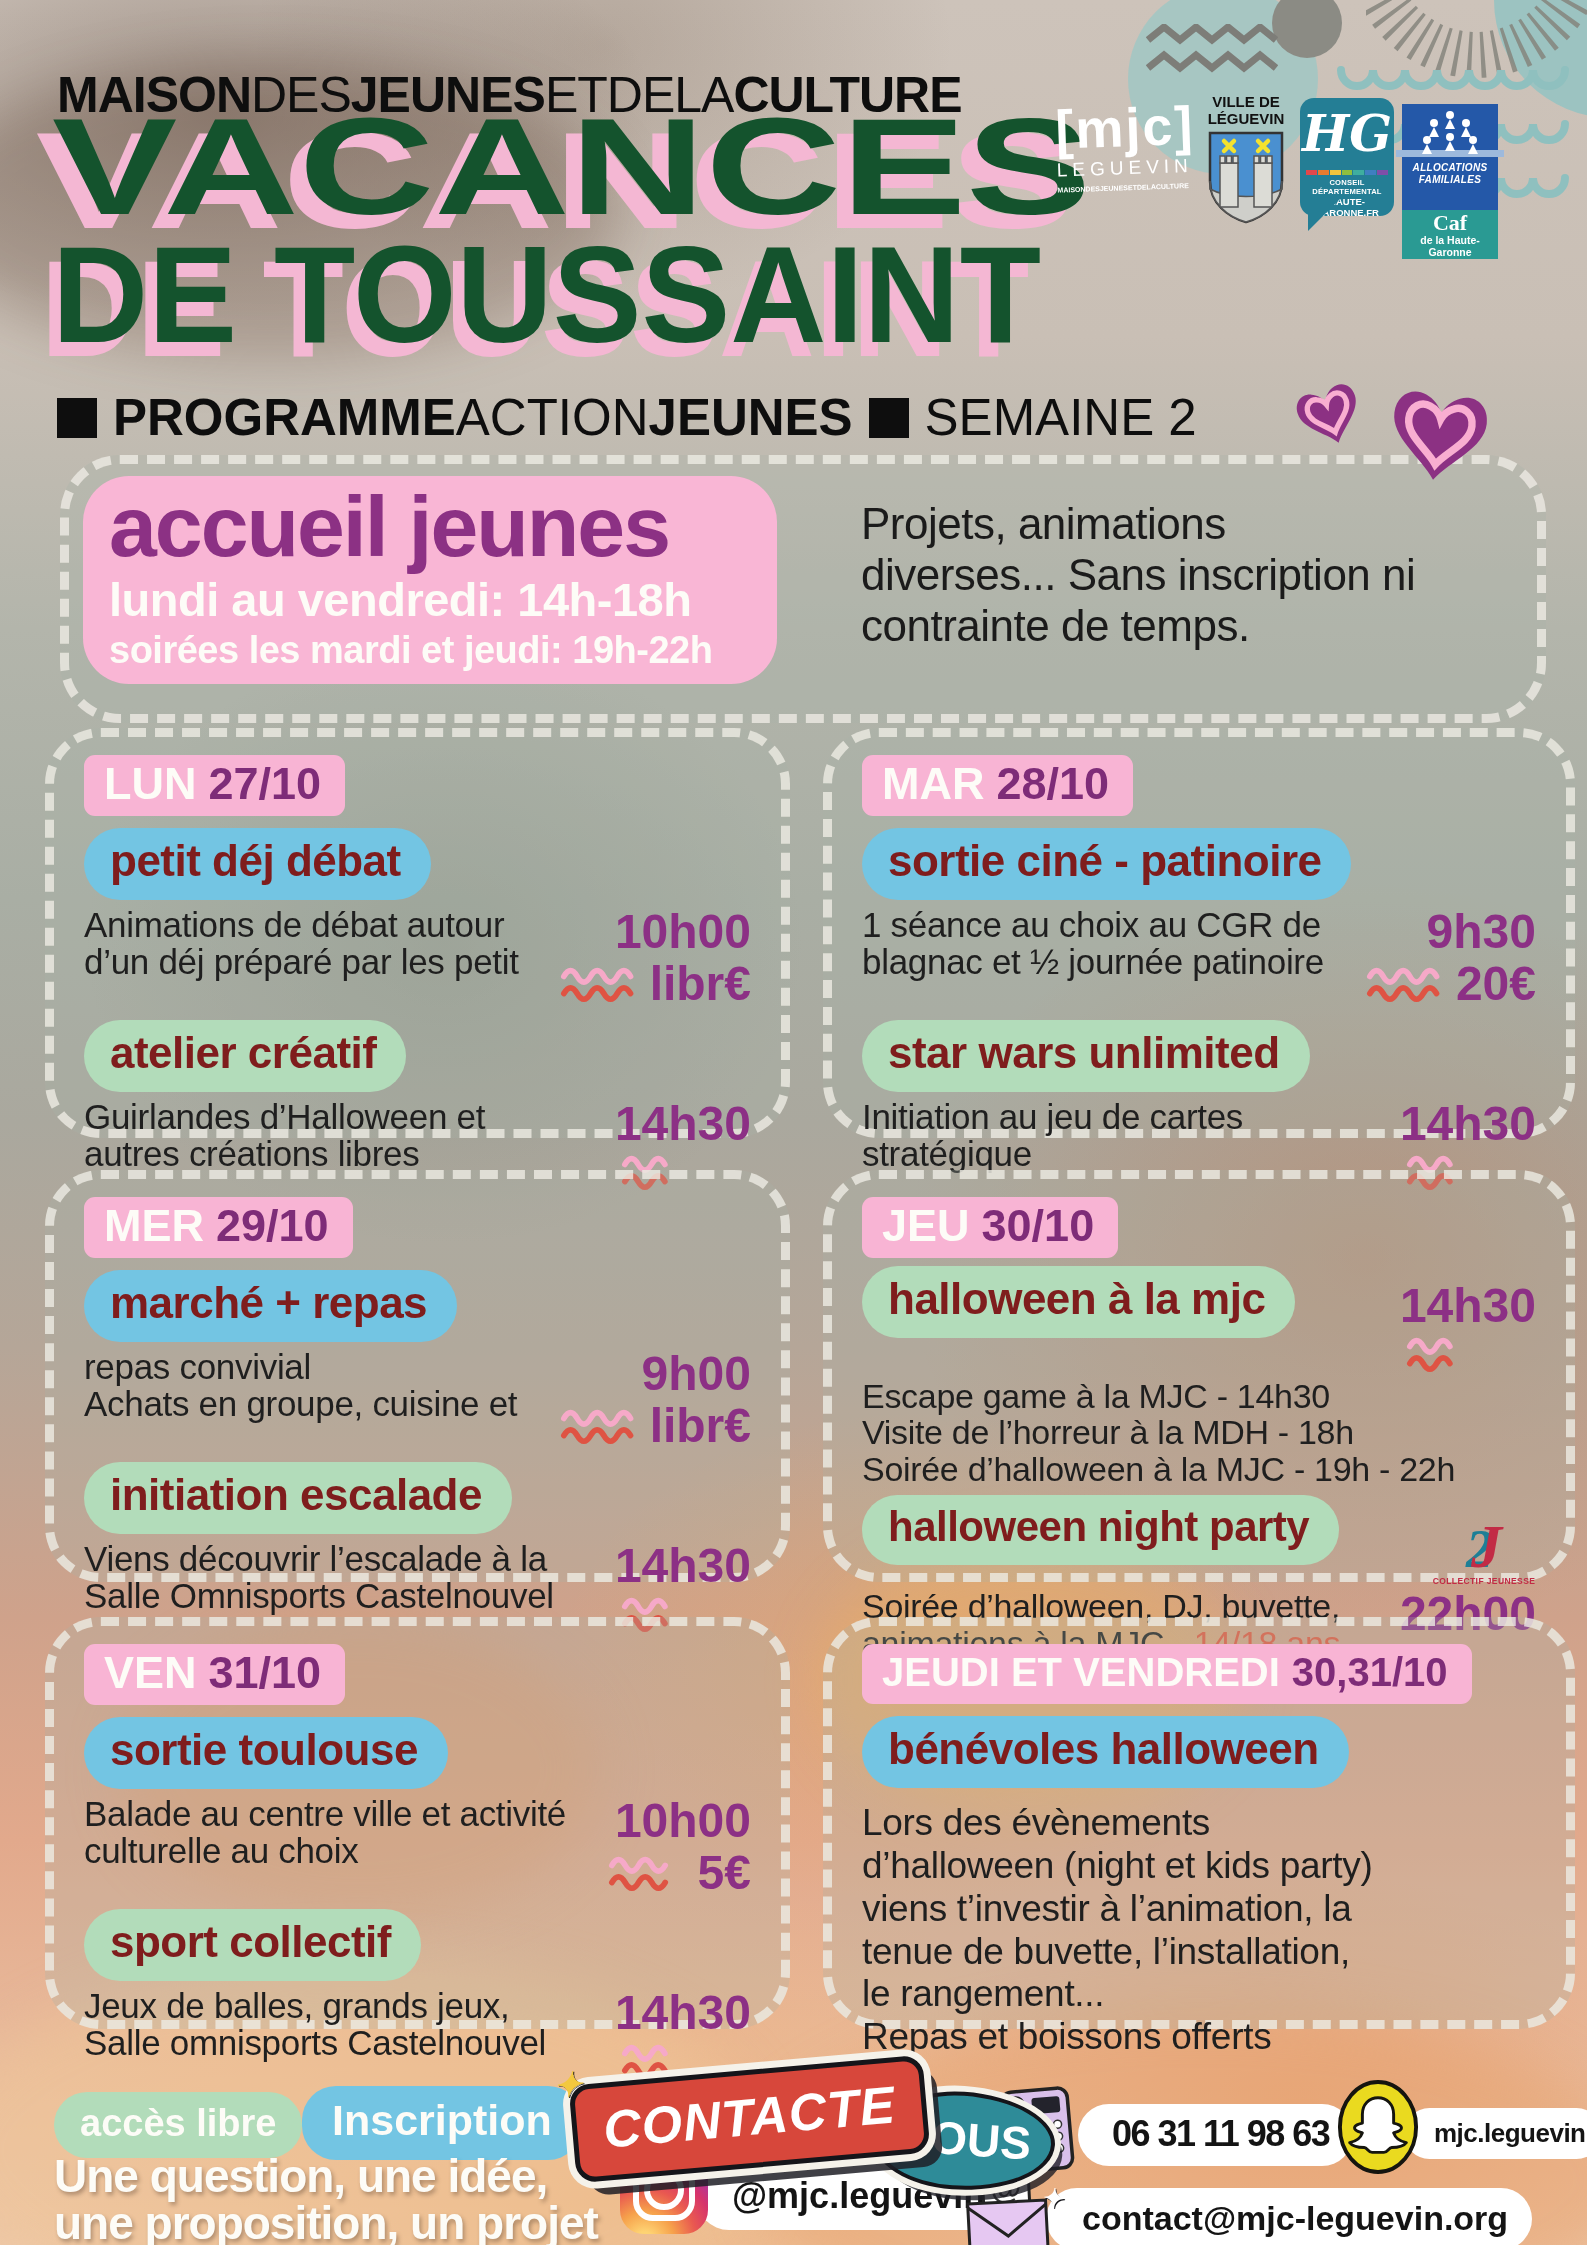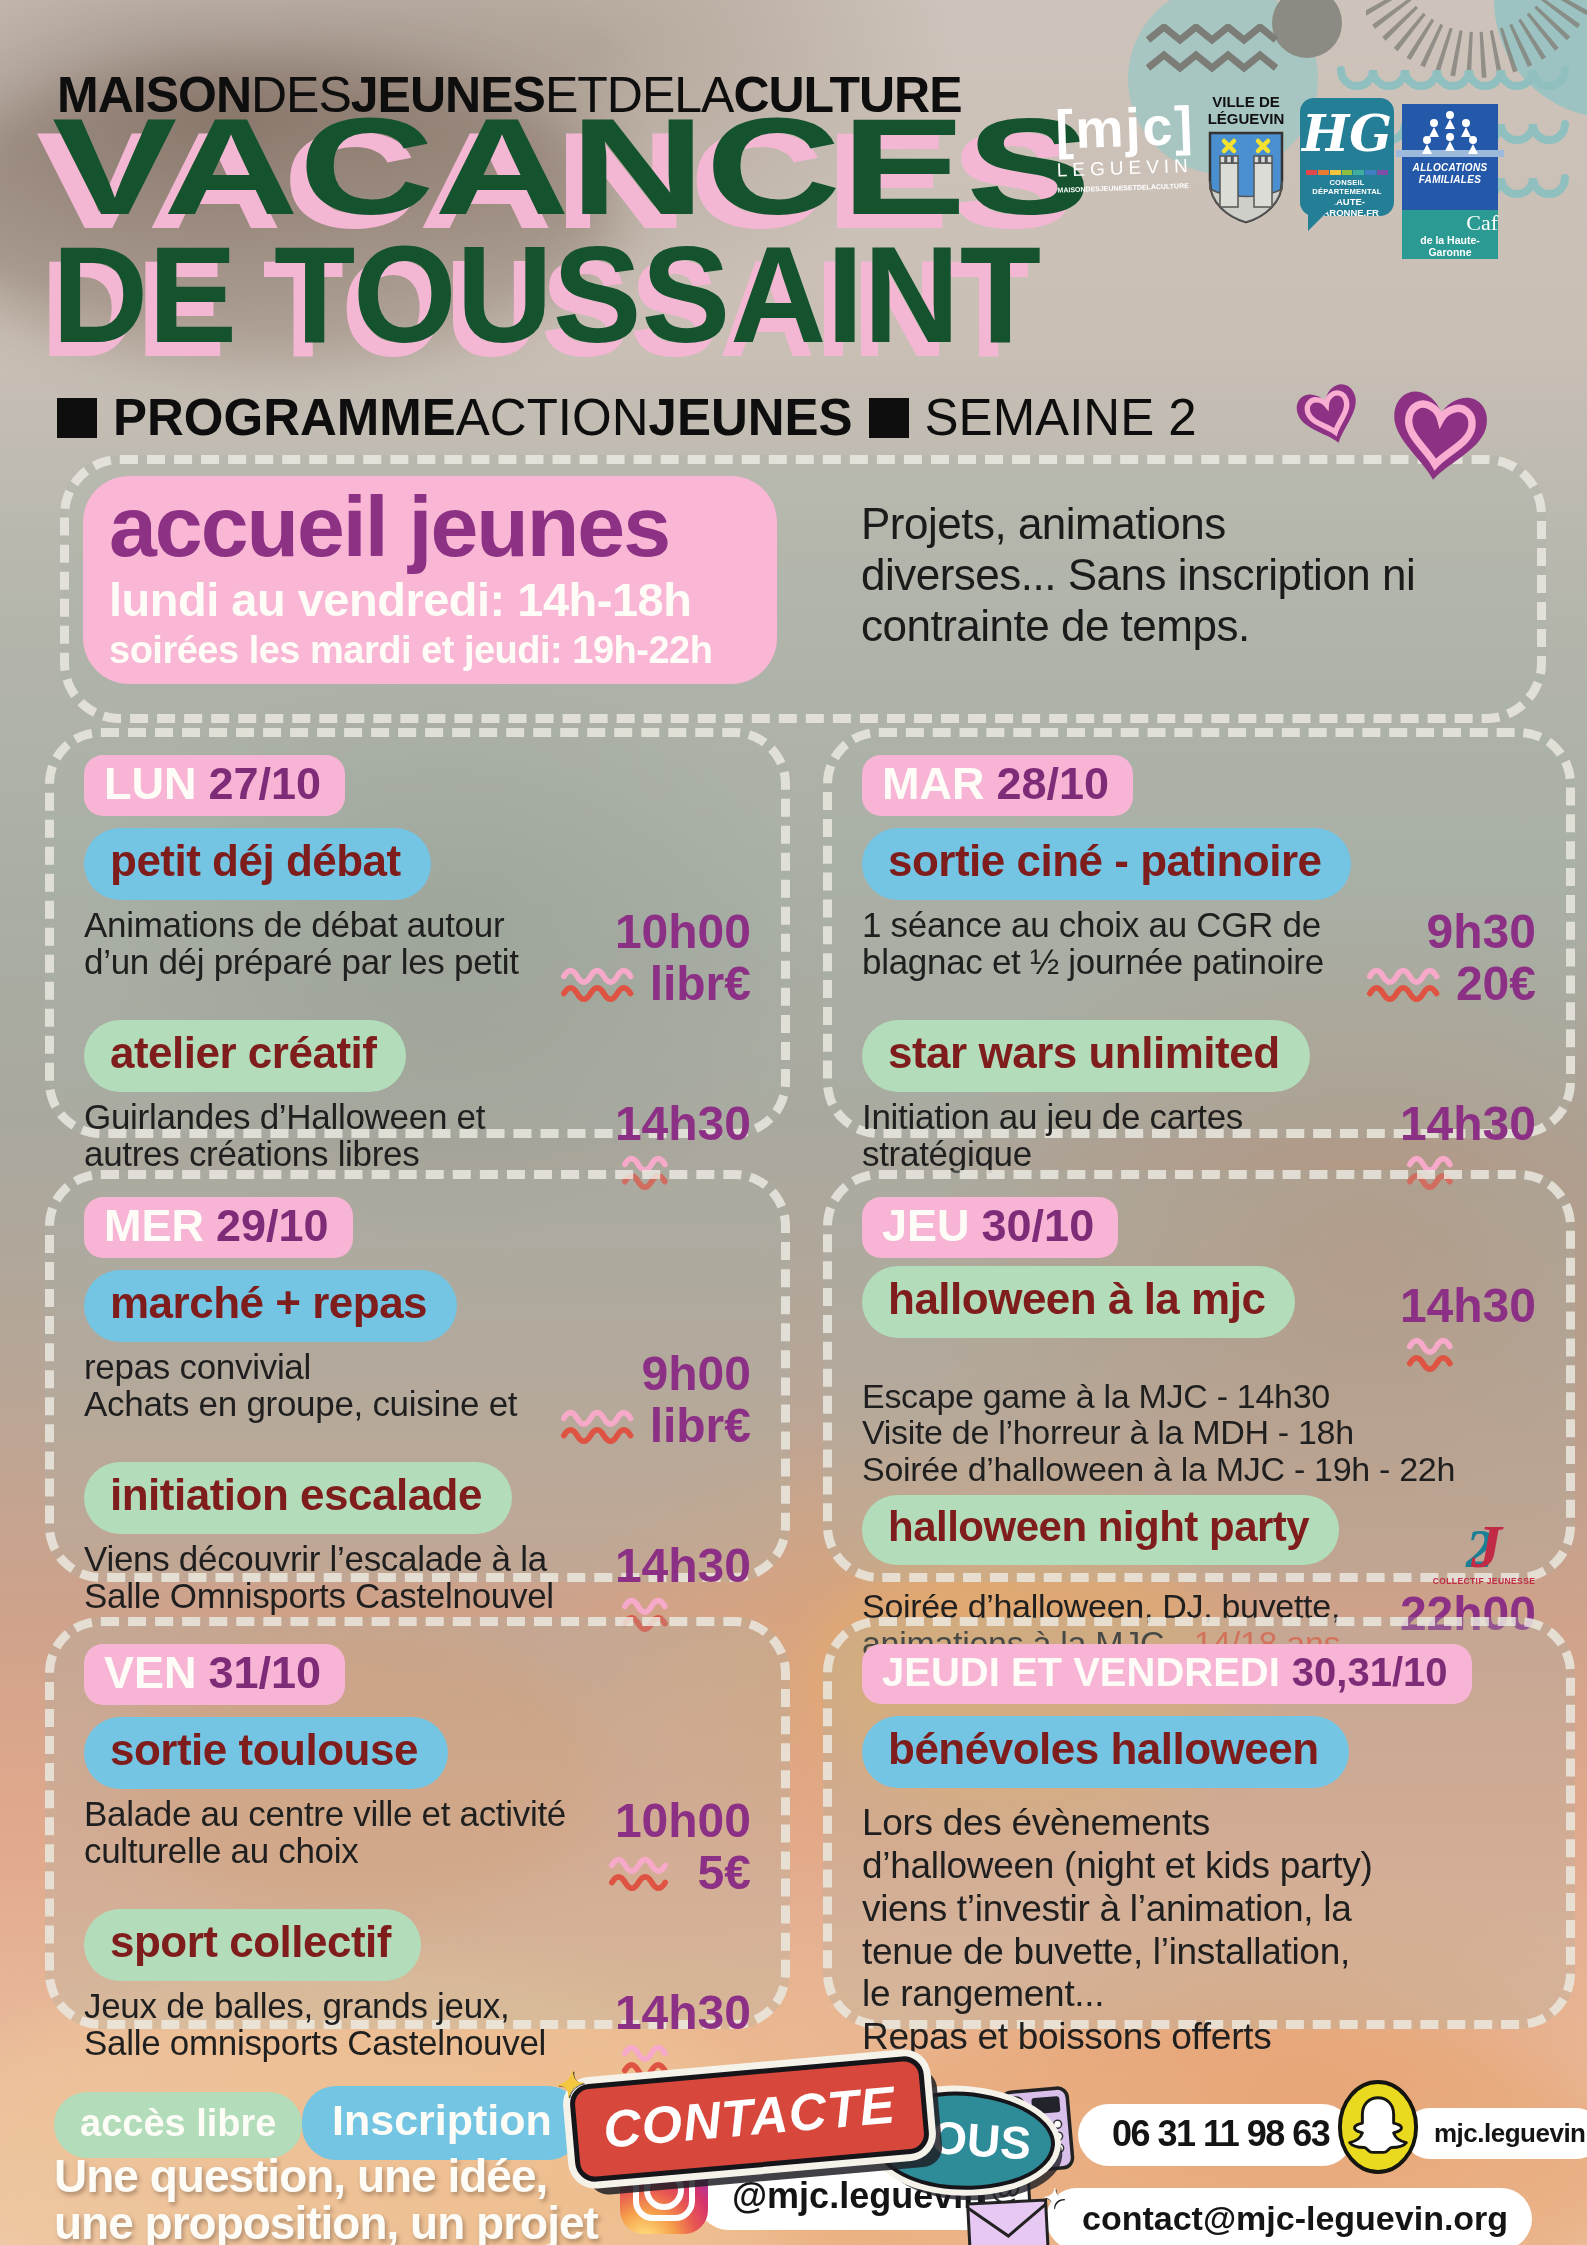--- a/index.html
+++ b/index.html
@@ -47,38 +47,38 @@
   .hg-mono{font-family:"DejaVu Serif",serif;font-style:italic;font-weight:800;font-size:50px;color:#fff;line-height:72px;}
   .hg-strip{display:flex;gap:1px;margin:0 6px 3px 6px;}
   .hg-strip span{flex:1;height:5px;}
   .hg-l1{font-size:7.6px;font-weight:800;color:#fff;letter-spacing:.2px;}
   .hg-l2{font-size:9.5px;font-weight:800;color:#fff;}
   .logo-caf{position:absolute;left:1402px;top:104px;width:96px;text-align:center;}
   .caf-top{height:102px;background:#2458a8;position:relative;padding-top:4px;}
   .caf-band{position:absolute;left:-6px;right:-6px;top:46px;height:7px;background:#9db9dc;}
   .caf-a1,.caf-a2{font-size:10px;font-style:italic;font-weight:800;color:#fff;letter-spacing:.3px;line-height:1.15;position:relative;}
   .caf-bot{height:48px;background:#2a9a93;color:#fff;padding-top:1px;}
-  .caf-name{font-family:"Liberation Serif",serif;font-weight:400;font-size:22px;line-height:1.05;text-align:right;}
+  .caf-name{font-family:"Liberation Serif",serif;font-weight:700;font-size:22px;line-height:1.05;}
   .caf-b1,.caf-b2{font-size:10.5px;font-weight:800;line-height:1.15;}
 
   
   .intro-box{position:absolute;left:60px;top:455px;width:1468px;height:250px;
       border:9px dashed rgba(238,236,228,.8);border-radius:60px;background:rgba(168,180,170,.30);}
   .pink-box{position:absolute;left:14px;top:12px;width:694px;height:208px;background:#f9b6d5;
       border-radius:46px;padding:10px 0 0 26px;box-sizing:border-box;}
   .intro-title{font-size:86px;font-weight:800;color:#8c3184;letter-spacing:-2px;line-height:.95;}
   .intro-sub1{font-size:47px;font-weight:800;color:#fdfcf7;margin-top:4px;letter-spacing:-.5px;}
   .intro-sub2{font-size:38px;font-weight:800;color:#fdfcf7;margin-top:2px;letter-spacing:-.5px;}
   .intro-right{position:absolute;left:775px;top:34px;width:680px;font-size:44px;color:#1b1b1b;
       line-height:1.16;letter-spacing:-.5px;margin-left:17px;}
 
   
   .card{position:absolute;border:9px dashed rgba(238,236,228,.8);border-radius:56px;
       background:rgba(168,180,170,.28);box-sizing:border-box;padding:18px 30px 10px 30px;}
-  .badge{display:inline-block;background:#f8b4d4;border-radius:19px;padding:6px 24px 10px 20px;
+  .badge{display:inline-block;background:#f8b4d4;border-radius:11px;padding:6px 24px 10px 20px;
       font-weight:800;font-size:45px;line-height:1;}
   .badge-day{color:#fdfcf7;}
   .badge-date{color:#7e2c78;margin-left:12px;}
   .badge.wide{font-size:40px;padding:8px 24px 12px 20px;}
   .pill{display:inline-block;color:#7f1d1d;font-weight:800;font-size:44px;letter-spacing:-.5px;
       padding:12px 30px 18px 26px;border-radius:40px;line-height:.95;}
   .pill.blue{background:#73c5e3;}
   .pill.green{background:#b2dcba;}
   .act{margin-top:12px;}
   .act-row{display:flex;justify-content:space-between;align-items:flex-start;margin-top:6px;}

